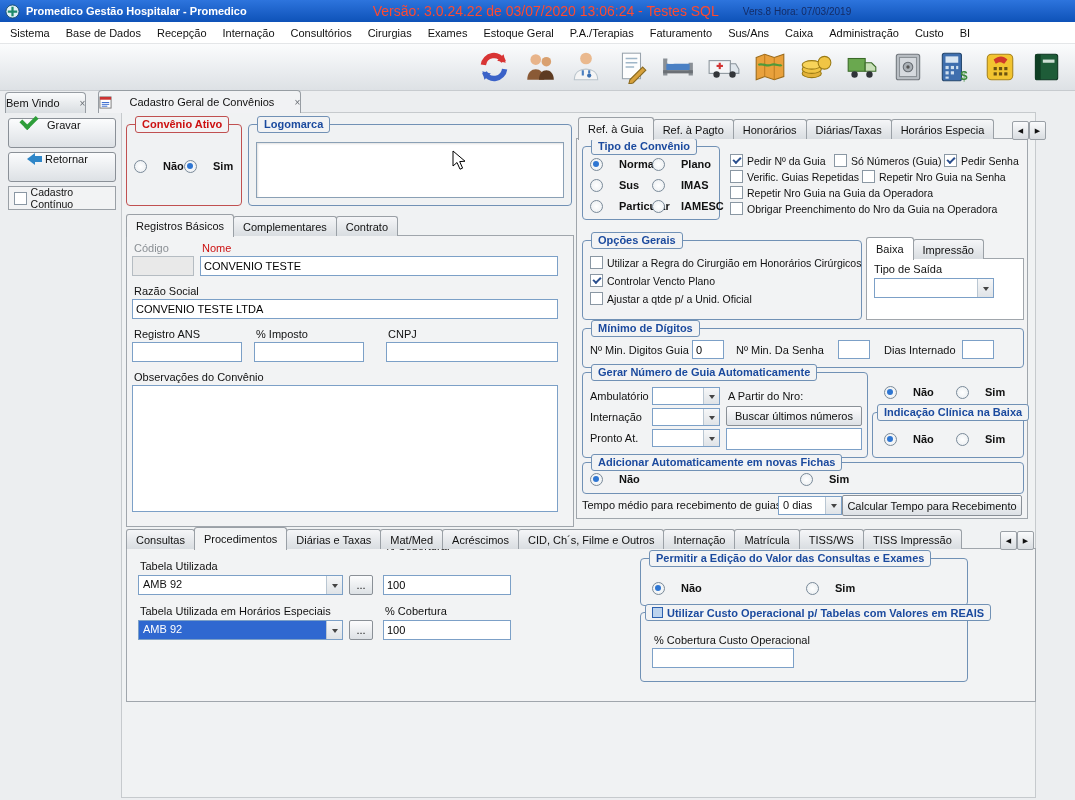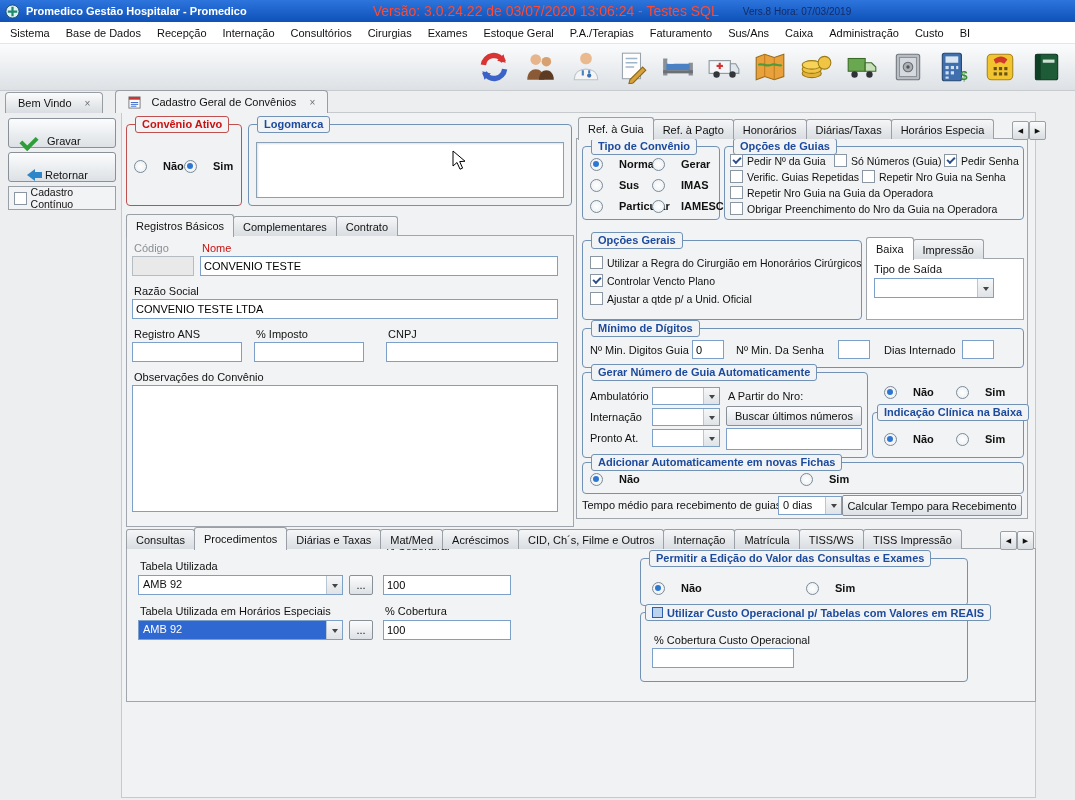--- a/index.html
+++ b/index.html
@@ -17,21 +17,21 @@
     display:flex;align-items:center;padding-left:2px;box-sizing:border-box;border-bottom:1px solid #e4e6e8}
   .menu-item{padding:3px 8px;white-space:nowrap;cursor:default}
   
   .toolbar{position:absolute;left:0;top:44px;width:1075px;height:47px;
     background:linear-gradient(#fbfcfd,#dde1e5);border-bottom:1px solid #c7cbcf;
     display:flex;align-items:center;justify-content:flex-end;gap:8px;padding-right:10px;box-sizing:border-box}
   .tb-icon{width:38px;height:40px;display:flex;align-items:center;justify-content:center}
   .tb-icon svg{width:34px;height:34px}
   
   .doctabs{position:absolute;left:0;top:91px;width:1075px;height:22px;display:flex;align-items:flex-end;gap:12px;padding-left:5px;box-sizing:border-box}
-  .doctab{height:20px;display:flex;align-items:center;gap:10px;padding:0 12px;
+  .doctab{height:20px;display:flex;align-items:center;gap:17px;padding:0 0;
     background:linear-gradient(#fafbfc,#d9dde1);border:1px solid #979da3;border-bottom:none;
     border-radius:4px 4px 0 0;white-space:nowrap}
   .doctab.active{height:22px;background:#f1f2f4;z-index:5;position:relative}
   .tabx{color:#6a6f75;font-size:10px;margin-left:3px}
   
   .tabs{position:absolute;display:flex;align-items:flex-end;z-index:4;height:22px}
   .tab{height:19px;padding:0 9px;display:flex;align-items:center;white-space:nowrap;
     background:linear-gradient(#f5f6f8,#d9dde1);border:1px solid #9aa0a6;border-bottom:none;
     border-radius:3px 3px 0 0;margin-right:-1px}
   .tab.active{height:22px;background:#f2f3f4;margin-bottom:-1px;z-index:6;position:relative}
@@ -70,21 +70,21 @@
   .radio .rb{width:11px;height:11px;border-radius:50%;border:1px solid #7a8a99;background:radial-gradient(#fff,#e8ecef);position:relative;flex:none}
   .radio.sel .rb::after{content:"";position:absolute;left:2px;top:2px;width:6px;height:6px;border-radius:50%;background:#2f76d2}
   .radio .lbl{font-weight:bold;font-size:11px}
   .check{display:flex;align-items:center;gap:4px;position:absolute;white-space:nowrap}
   .check .cb{width:11px;height:11px;border:1px solid #8a97a3;background:#fff;position:relative;flex:none}
   .check.on .cb::after{content:"";position:absolute;left:1.5px;top:1.5px;width:6px;height:3px;
     border-left:2px solid #2b4f8e;border-bottom:2px solid #2b4f8e;transform:rotate(-45deg)}
   .check .lbl{font-size:10.5px}
   
   .side-btn{position:absolute;left:8px;width:108px;height:30px;border:1px solid #8a9097;border-radius:3px;
-    background:linear-gradient(#fbfcfd,#dde1e5);display:flex;align-items:flex-end;gap:10px;padding-left:12px;box-sizing:border-box}
+    background:linear-gradient(#fbfcfd,#dde1e5);display:flex;align-items:flex-start;gap:10px;padding-left:12px;box-sizing:border-box}
   .side-check{position:absolute;left:8px;width:108px;height:24px;border:1px solid #9aa0a6;background:#f2f3f4;
     display:flex;align-items:center;gap:4px;padding-left:5px;box-sizing:border-box;font-size:10.5px}
   .big-check{width:12px;height:7px;border-left:4px solid #2e9e3a;border-bottom:4px solid #2e9e3a;transform:rotate(-45deg);margin-top:-4px;flex:none}
   .back-arrow{width:0;height:0;border:6px solid transparent;border-right:8px solid #2e86c8;position:relative;flex:none}
   .back-arrow::after{content:"";position:absolute;left:8px;top:-3px;width:7px;height:6px;background:#2e86c8}
   .sunken{position:absolute;background:#fff;border:1px solid #8aa0b5;box-shadow:inset 1px 1px 2px rgba(0,0,0,.12)}
   .cursor{position:absolute;z-index:50}
 </style>
 </head>
 <body>
@@ -331,42 +331,39 @@
 
   <div class="gb" style="left:582px;top:146px;width:136px;height:72px">
     <span class="gb-legend">Tipo de Convênio</span>
   </div>
   <div class="radio sel" style="left:590px;top:158px">
       <span class="rb"></span>
       <span class="lbl">Normal</span>
     </div>
   <div class="radio" style="left:652px;top:158px">
       <span class="rb"></span>
-      <span class="lbl">Gerar</span>
+      <span class="lbl">Plano</span>
     </div>
   <div class="radio" style="left:590px;top:179px">
       <span class="rb"></span>
       <span class="lbl">Sus</span>
     </div>
   <div class="radio" style="left:652px;top:179px">
       <span class="rb"></span>
       <span class="lbl">IMAS</span>
     </div>
   <div class="radio" style="left:590px;top:200px">
       <span class="rb"></span>
       <span class="lbl">Particular</span>
     </div>
   <div class="radio" style="left:652px;top:200px">
       <span class="rb"></span>
       <span class="lbl">IAMESC</span>
     </div>
 
-  <div class="gb" style="left:724px;top:146px;width:298px;height:72px">
-    <span class="gb-legend">Opções de Guias</span>
-  </div>
   <div class="check on" style="left:730px;top:154px">
       <span class="cb"></span>
       <span class="lbl">Pedir Nº da Guia</span>
     </div>
   <div class="check" style="left:834px;top:154px">
       <span class="cb"></span>
       <span class="lbl">Só Números (Guia)</span>
     </div>
   <div class="check on" style="left:944px;top:154px">
       <span class="cb"></span>

